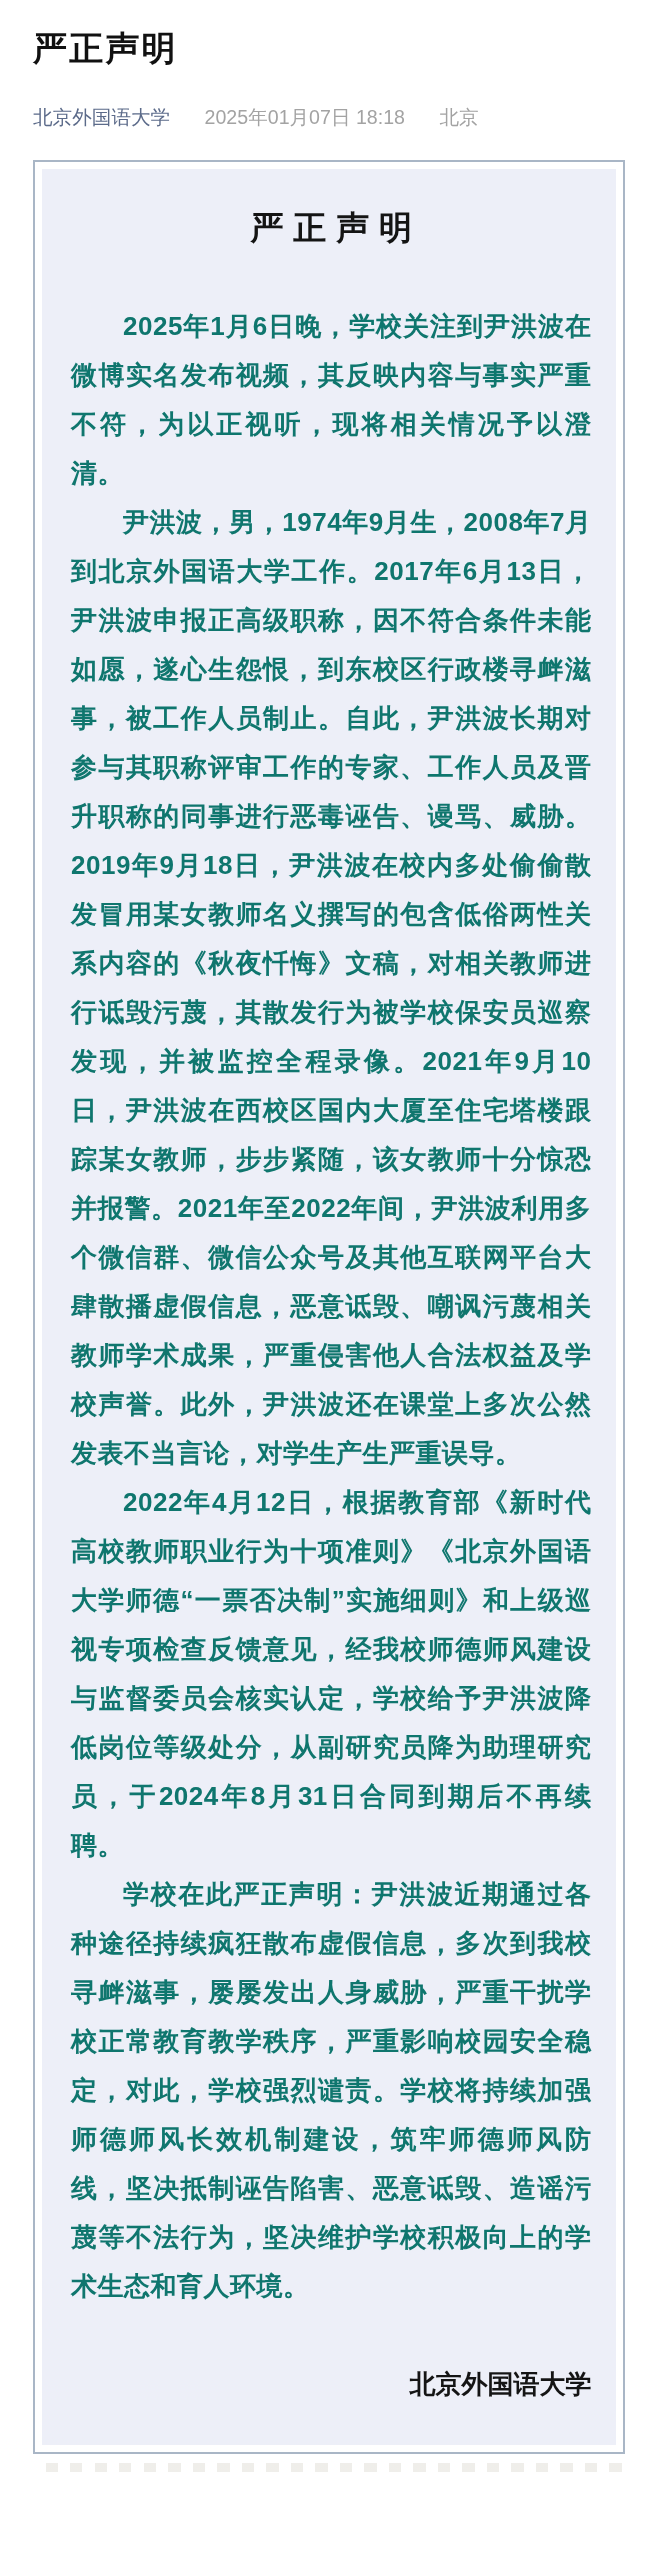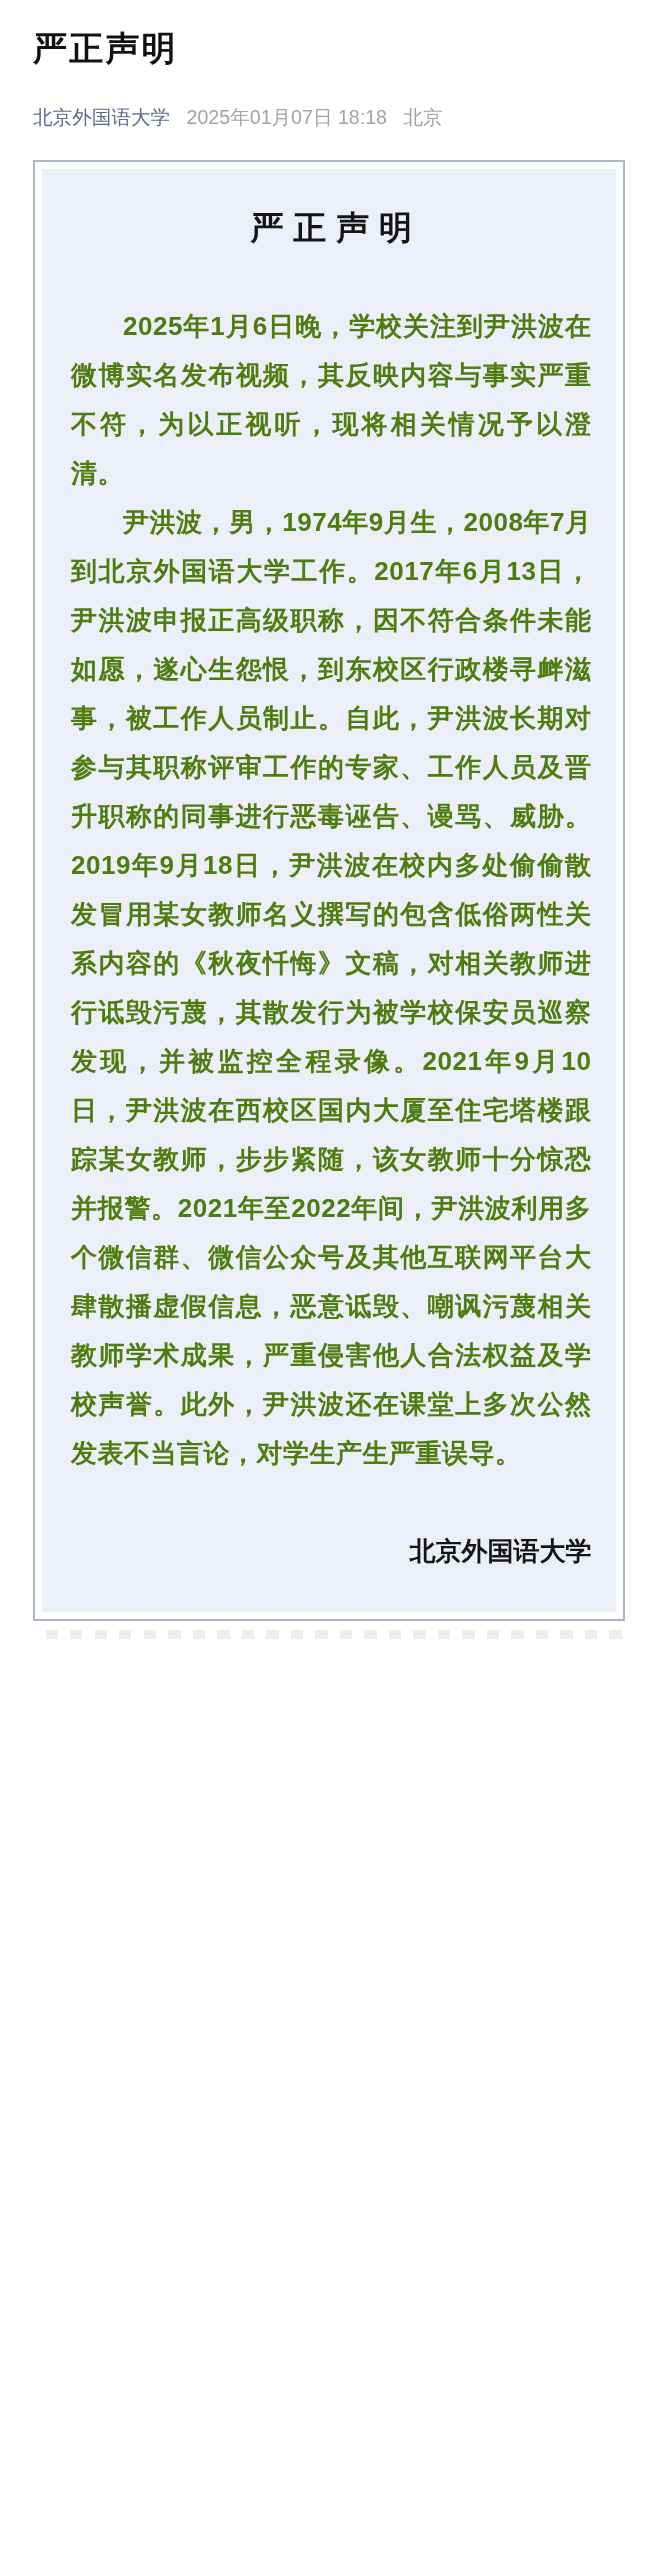--- a/index.html
+++ b/index.html
@@ -36,20 +36,21 @@
     gap: 16.4px;
     white-space: nowrap;
   }
   .meta-author {
     color: #5c6b8a;
     text-decoration: none;
     cursor: pointer;
   }
   .meta-datetime, .meta-location {
     color: #a3a3a3;
+    margin-left: 18px;
   }
 
   
   .card {
     margin: 31px 33px 0 33px;
     width: 592px;
     box-sizing: border-box;
     border: 2.2px solid #a9b6c6;
     background: #ffffff;
     padding: 7px;
@@ -68,21 +69,21 @@
     margin: 0 0 50px 0;
     text-indent: 9.8px; 
   }
   .statement-body p {
     font-size: 26px;
     font-weight: 600;
     line-height: 49px;
     margin: 0;
     text-align: justify;
     text-indent: 2em;
-    color: #4d7c0f;
+    color: #0f766e;
     letter-spacing: 0.5px;
   }
   .signature {
     margin-top: 49px;
     text-align: right;
     font-size: 26px;
     font-weight: 600;
     line-height: 49px;
     color: #151515;
   }
@@ -112,20 +113,22 @@
   </div>
 </div>
 
 <div class="card">
   <div class="card-inner">
     <h2 class="card-title">严正声明</h2>
 
     <div class="statement-body">
         <p>2025年1月6日晚，学校关注到尹洪波在微博实名发布视频，其反映内容与事实严重不符，为以正视听，现将相关情况予以澄清。</p>
         <p>尹洪波，男，1974年9月生，2008年7月到北京外国语大学工作。2017年6月13日，尹洪波申报正高级职称，因不符合条件未能如愿，遂心生怨恨，到东校区行政楼寻衅滋事，被工作人员制止。自此，尹洪波长期对参与其职称评审工作的专家、工作人员及晋升职称的同事进行恶毒诬告、谩骂、威胁。2019年9月18日，尹洪波在校内多处偷偷散发冒用某女教师名义撰写的包含低俗两性关系内容的《秋夜忏悔》文稿，对相关教师进行诋毁污蔑，其散发行为被学校保安员巡察发现，并被监控全程录像。2021年9月10日，尹洪波在西校区国内大厦至住宅塔楼跟踪某女教师，步步紧随，该女教师十分惊恐并报警。2021年至2022年间，尹洪波利用多个微信群、微信公众号及其他互联网平台大肆散播虚假信息，恶意诋毁、嘲讽污蔑相关教师学术成果，严重侵害他人合法权益及学校声誉。此外，尹洪波还在课堂上多次公然发表不当言论，对学生产生严重误导。</p>
+        <p>2022年4月12日，根据教育部《新时代高校教师职业行为十项准则》《北京外国语大学师德“一票否决制”实施细则》和上级巡视专项检查反馈意见，经我校师德师风建设与监督委员会核实认定，学校给予尹洪波降低岗位等级处分，从副研究员降为助理研究员，于2024年8月31日合同到期后不再续聘。</p>
+        <p>学校在此严正声明：尹洪波近期通过各种途径持续疯狂散布虚假信息，多次到我校寻衅滋事，屡屡发出人身威胁，严重干扰学校正常教育教学秩序，严重影响校园安全稳定，对此，学校强烈谴责。学校将持续加强师德师风长效机制建设，筑牢师德师风防线，坚决抵制诬告陷害、恶意诋毁、造谣污蔑等不法行为，坚决维护学校积极向上的学术生态和育人环境。</p>
       </div>
 
     <div class="signature">
       <div>北京外国语大学</div>
     </div>
   </div>
 </div>
 
 <div class="watermark-strip"></div>
 

